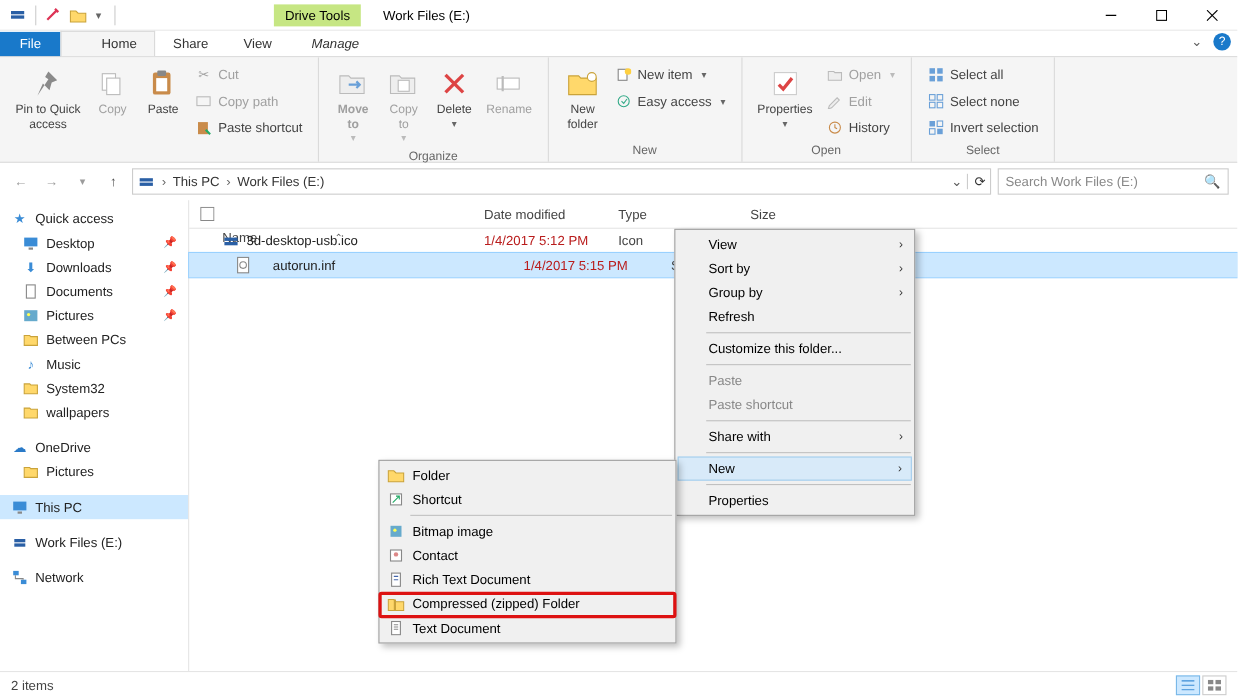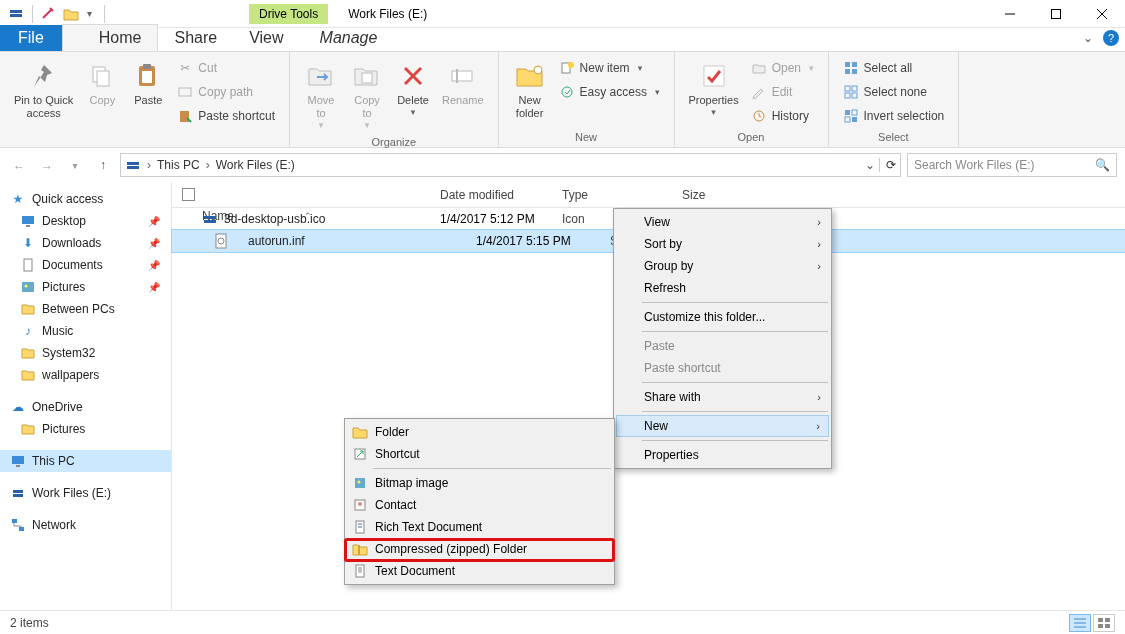--- a/index.html
+++ b/index.html
@@ -10,21 +10,21 @@
 .titlebar .qa { display:flex; align-items:center; height:100%; padding:0 4px; }
 .titlebar .qa span { margin:0 4px; display:flex; align-items:center; }
 .titlebar .divider { width:1px; height:18px; background:#ccc; margin:0 4px; }
 .titlebar .drive-tools { background:#c6e683; padding:3px 10px; margin-left:140px; font-size:12px; }
 .titlebar .window-title { margin-left:20px; font-size:12px; color:#000; }
 .titlebar .winbtns { margin-left:auto; display:flex; }
 .titlebar .winbtns div { width:46px; height:28px; display:flex; align-items:center; justify-content:center; color:#000; }
 
 
 .tabs { height:24px; display:flex; align-items:flex-end; border-bottom:1px solid #dadada; background:#fff; position:relative; }
-.tabs .tab { padding:4px 16px; font-size:16px; color:#333; cursor:pointer; }
+.tabs .tab { padding:4px 16px; font-size:12px; color:#333; cursor:pointer; }
 .tabs .tab.file { background:#1979ca; color:#fff; padding:4px 18px; }
 .tabs .tab.active { background:#f5f5f5; border:1px solid #dadada; border-bottom:none;padding-left:36px; }
 .tabs .help { position:absolute; right:6px; top:2px; display:flex; gap:10px; align-items:center; }
 .tabs .help .caret { color:#5a5a5a; }
 .tabs .help .q { width:16px; height:16px; border-radius:50%; background:#1979ca; color:#fff; font-size:11px; display:flex; align-items:center; justify-content:center; }
 
 
 .ribbon { height:96px; background:#f5f5f5; border-bottom:1px solid #dadada; display:flex; }
 .ribbon .group { border-right:1px solid #dadada; padding:4px 8px 2px; display:flex; flex-direction:column; }
 .ribbon .group .row { display:flex; align-items:flex-start; flex:1; }
@@ -64,21 +64,21 @@
 .colheaders .c-name { width:238px; gap:70px;margin-top:42px;}
 .colheaders .c-date { width:122px; }
 .colheaders .c-type { width:120px; }
 .colheaders .c-size { width:80px; }
 .sortcaret { font-size:9px; color:#666; }
 
 .filerow { height:22px; display:flex; align-items:center; padding-left:10px; font-size:12px; color:#222; }
 .filerow .chk { width:20px; }
 .filerow .fic { width:18px; text-align:center; margin-right:4px; }
 .filerow .fname { width:216px; }
-.filerow .fdate { width:122px; color:#000000; }
+.filerow .fdate { width:122px; color:#b91c1c; }
 .filerow .ftype { width:120px; color:#444; }
 .filerow.selected { background:#cce8ff; outline:1px solid #99d1ff;gap:12px; }
 
 
 .status { position:absolute; bottom:0; left:0; right:0; height:24px; border-top:1px solid #e5e5e5; display:flex; align-items:center; padding:0 10px; font-size:12px; color:#444; }
 .status .viewbtns { margin-left:auto; display:flex; gap:2px; }
 .status .viewbtns div { width:22px; height:18px; border:1px solid #ccc; display:flex;align-items:center;justify-content:center;}
 .status .viewbtns .active { background:#cce8ff; border-color:#7ab8e8;}
 
 
@@ -218,21 +218,21 @@
 
   <div class="group">
     <div class="row">
       <div class="bigbtn dim">
           <div class="ic">
             <svg width="28" height="26">
               <path d="M2 6h8l2 2h12v14H2z" fill="#eee" stroke="#bbb"></path>
               <path d="M10 14h10 M17 11l3 3-3 3" stroke="#6aa0d8" fill="none" stroke-width="2"></path>
             </svg>
           </div>
-          <div class="txt" style="white-space:pre-line;">Move
+          <div class="txt" style="white-space:pre-line;font-weight:bold;">Move
 to</div>
           <span style="font-size:9px;color:#bbb;">▾</span>
         </div>
       <div class="bigbtn dim">
           <div class="ic">
             <svg width="28" height="26">
               <path d="M2 6h8l2 2h12v14H2z" fill="#eee" stroke="#bbb"></path>
               <rect x="9" y="10" width="10" height="10" fill="#fff" stroke="#bbb"></rect>
             </svg>
           </div>

